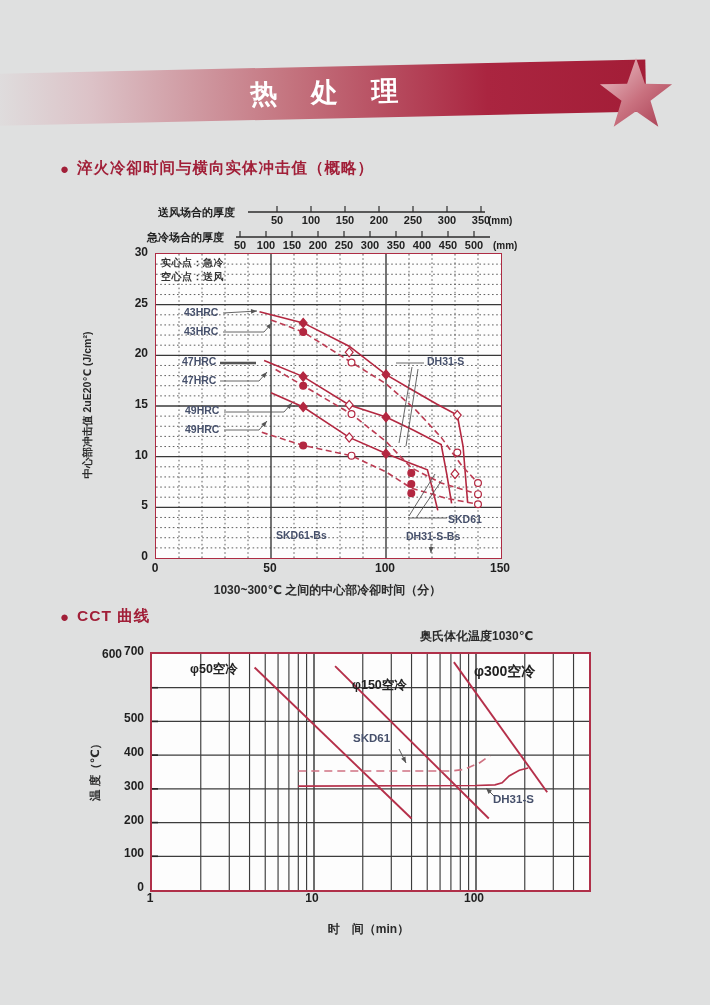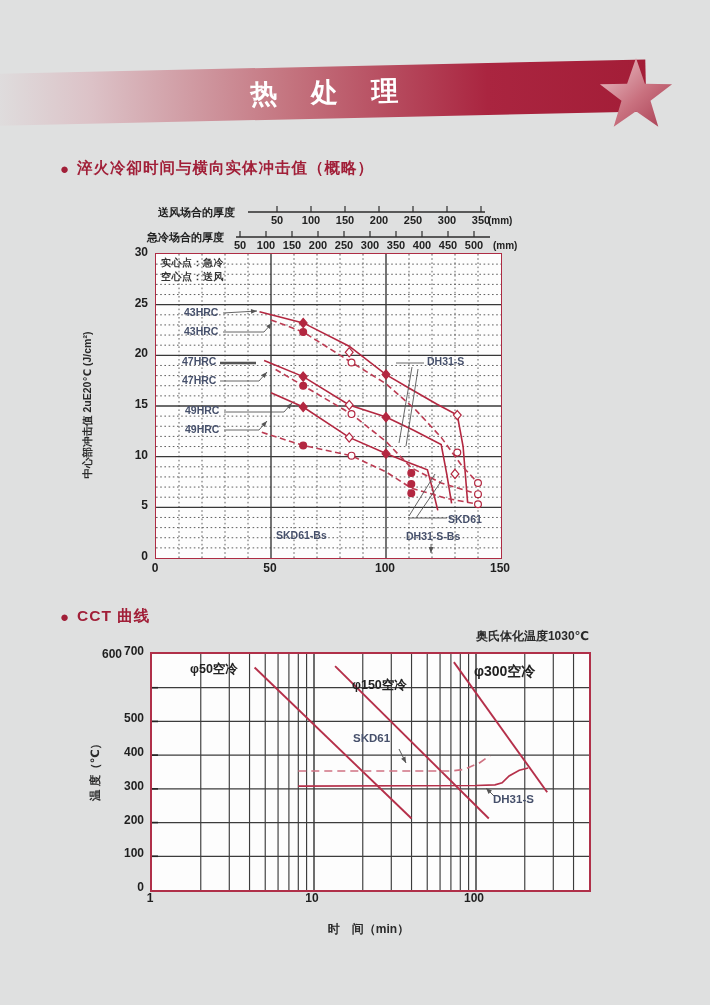--- a/index.html
+++ b/index.html
@@ -18,21 +18,21 @@
   #plot1{left:155px;top:253px;width:345px;height:304px;border:1.6px solid #ae2c44;}
   #plot2{left:150px;top:652px;width:437px;height:236px;border:2px solid #b03049;}
   .plot svg{position:absolute;left:0;top:0;}
   .tick{position:absolute;font-weight:bold;font-size:12px;color:#1f1f1f;}
   .axlbl{position:absolute;font-weight:bold;font-size:11px;color:#222;white-space:nowrap;}
   .unit{position:absolute;font-weight:bold;font-size:10px;color:#222;white-space:nowrap;}
   .legend-line{position:absolute;font-size:10px;font-weight:bold;color:#333;letter-spacing:0.5px;}
   .slate{position:absolute;font-size:10.5px;font-weight:600;color:#46506b;white-space:nowrap;}
   .axis-title{position:absolute;font-weight:bold;font-size:12px;color:#2a2a2a;text-align:center;}
   .rot{transform:rotate(-90deg);transform-origin:center;}
-  .note{position:absolute;font-weight:bold;font-size:12px;color:#2a2a2a;text-align:center;}
+  .note{position:absolute;font-weight:bold;font-size:12px;color:#2a2a2a;text-align:left;}
 </style>
 </head>
 <body>
 
 <div id="page">
 
   <div class="banner">
     <span class="banner-title">热 处 理</span>
   </div>
   <svg class="abs" style="left:598px;top:55px;" width="76" height="80" viewBox="0 0 76 80">
@@ -169,20 +169,21 @@
         <line x1="252" y1="264" x2="291" y2="264" stroke="#555" stroke-width="0.9"></line>
         <line x1="253" y1="262" x2="279" y2="220" stroke="#555" stroke-width="0.9"></line>
         <line x1="260" y1="264" x2="286" y2="226" stroke="#555" stroke-width="0.9"></line>
         <line x1="275" y1="290" x2="275" y2="299" stroke="#555" stroke-width="0.9"></line>
         <polygon points="275,299 272.6,293 277.4,293" fill="#555"></polygon>
       </svg>
   </div>
 
   <div class="legend-line" style="left:161px;top:256px;">实心点：急冷</div>
   <div class="legend-line" style="left:161px;top:270px;">空心点：送风</div>
+  <div class="axis-title" style="left:155px;top:582px;width:345px;">1030~300℃ 之间的中心部冷卻时间（分）</div>
   <div class="axis-title rot" style="left:-62px;top:398px;width:300px;font-size:10.5px;">中心部冲击值 2uE20℃ (J/cm²)</div>
 
   <div class="sec-title" style="left:60px;top:606px;">
     <span class="bullet">●</span>
     <span class="txt">CCT 曲线</span>
   </div>
   <div class="note" style="left:420px;top:628px;width:225px;">奥氏体化温度1030℃</div>
 
   <div id="plot2" class="plot">
     <svg id="c2svg" width="437" height="236" viewBox="0 0 437 236">

